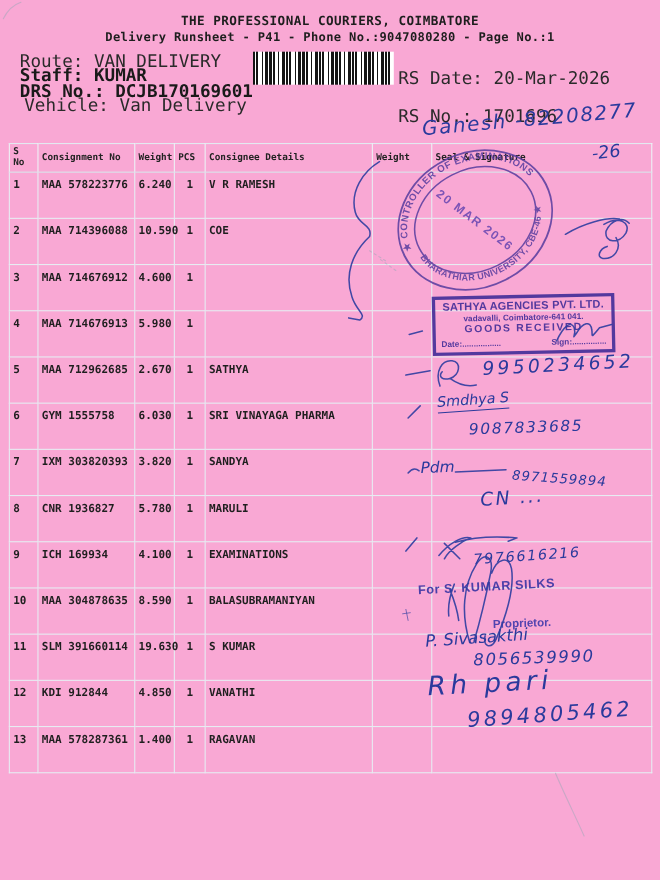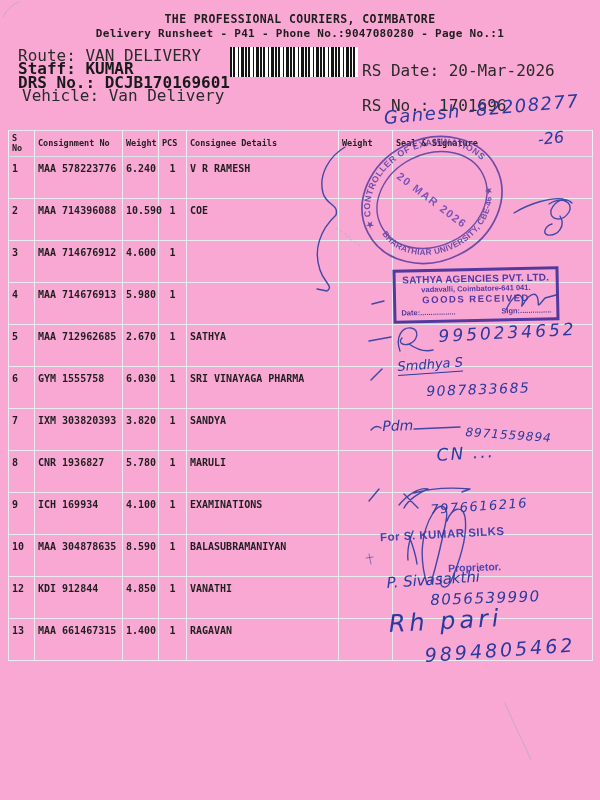--- a/index.html
+++ b/index.html
@@ -182,34 +182,43 @@
     <tr>
       <td class="c-sno">10</td>
       <td class="c-con">MAA 304878635</td>
       <td class="c-wt">8.590</td>
       <td class="c-pcs">1</td>
       <td class="c-name">BALASUBRAMANIYAN</td>
       <td class="c-rem"></td>
       <td class="c-seal"></td>
     </tr>
 
+    <tr>
+      <td class="c-sno">11</td>
+      <td class="c-con">SLM 391660114</td>
+      <td class="c-wt">19.630</td>
+      <td class="c-pcs">1</td>
+      <td class="c-name">S KUMAR</td>
+      <td class="c-rem"></td>
+      <td class="c-seal"></td>
+    </tr>
 
     <tr>
       <td class="c-sno">12</td>
       <td class="c-con">KDI 912844</td>
       <td class="c-wt">4.850</td>
       <td class="c-pcs">1</td>
       <td class="c-name">VANATHI</td>
       <td class="c-rem"></td>
       <td class="c-seal"></td>
     </tr>
 
     <tr>
       <td class="c-sno">13</td>
-      <td class="c-con">MAA 661467315</td>
+      <td class="c-con">MAA 578287361</td>
       <td class="c-wt">1.400</td>
       <td class="c-pcs">1</td>
       <td class="c-name">RAGAVAN</td>
       <td class="c-rem"></td>
       <td class="c-seal"></td>
     </tr>
   </tbody>
   </table>
 
   <svg class="stamp-oval" width="150" height="140" viewBox="0 0 150 140">

